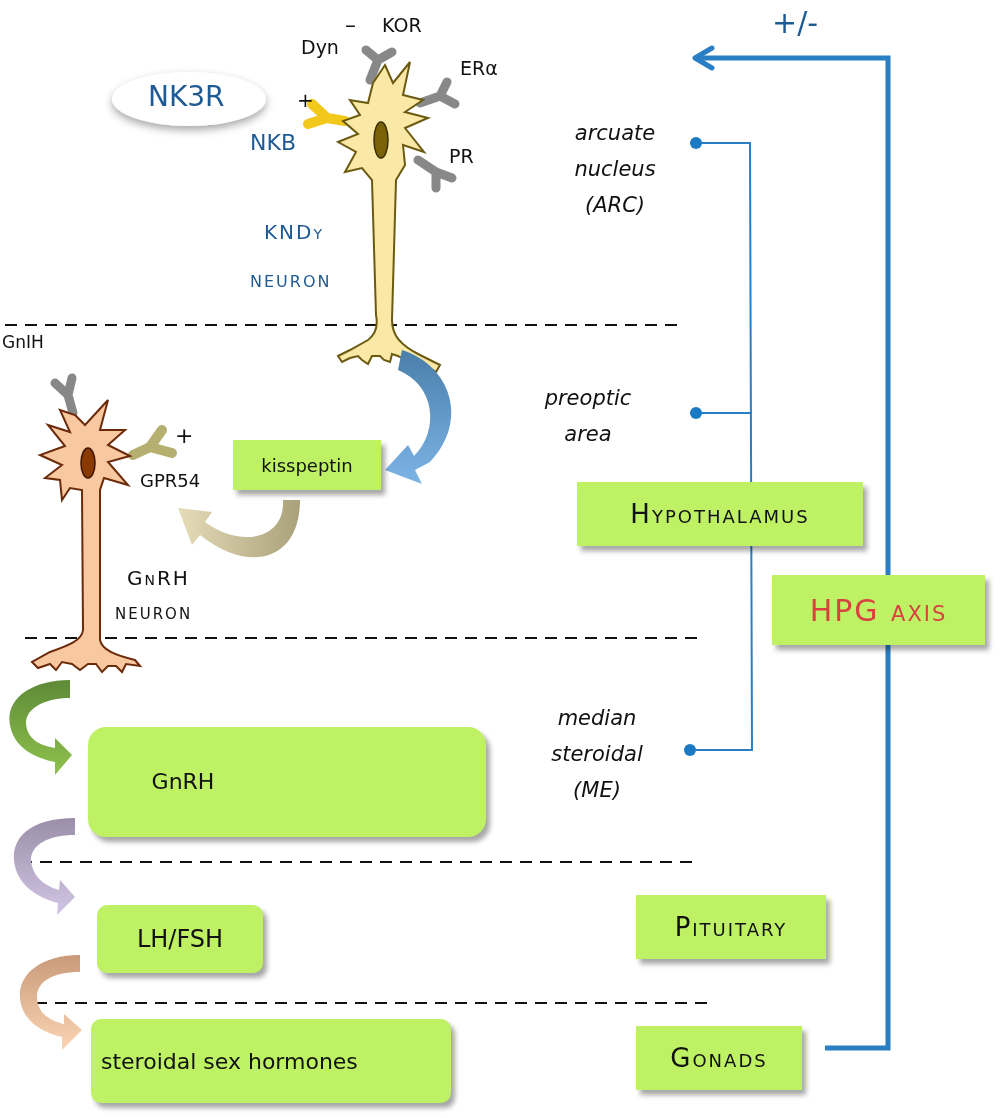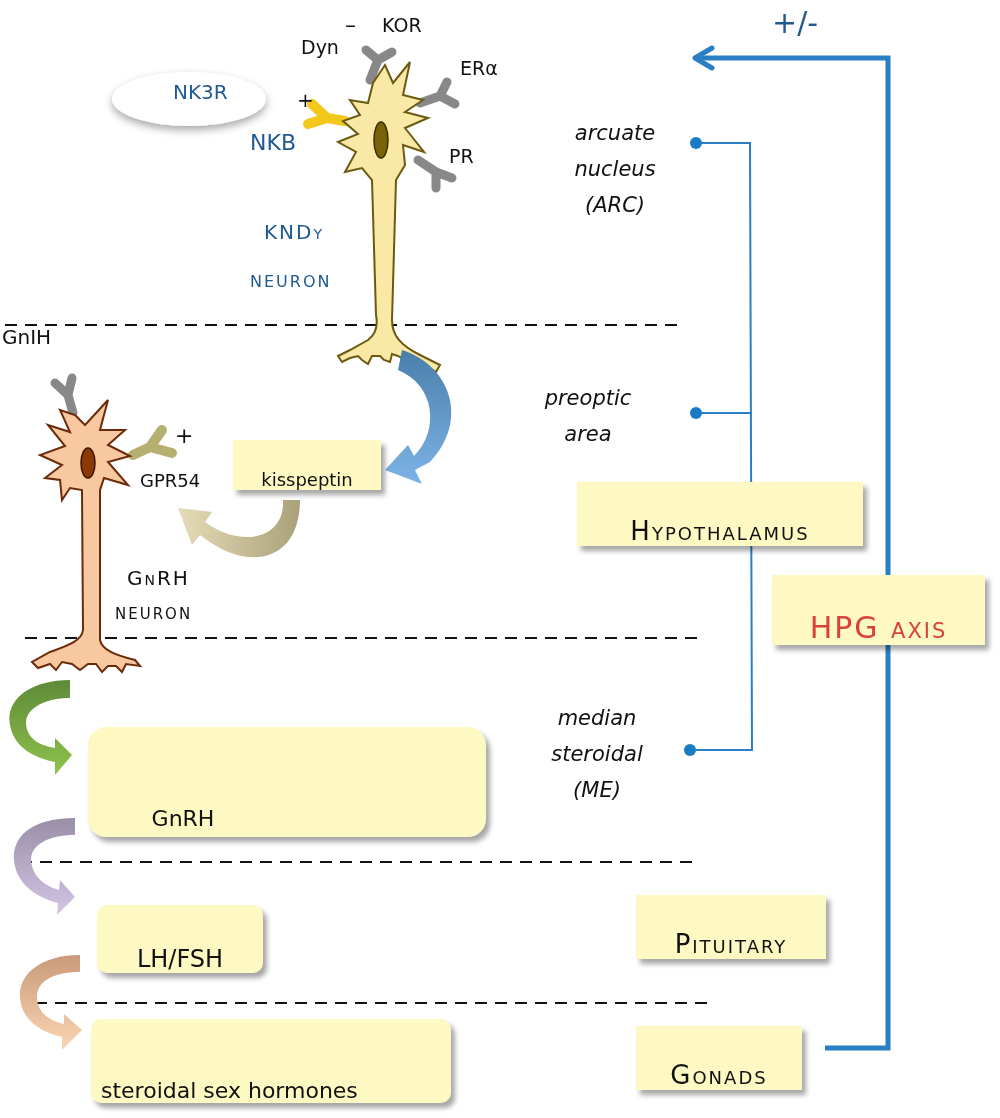--- a/index.html
+++ b/index.html
@@ -1,20 +1,20 @@
 <!DOCTYPE html>
 <html><head>
   <meta charset="utf-8">
   <style>
     html, body { margin: 0; padding: 0; background: #ffffff; }
     body { width: 1000px; height: 1118px; position: relative; overflow: hidden;
            font-family: "DejaVu Sans", "Liberation Sans", sans-serif; color: #111; }
     #diagram { position: absolute; left: 0; top: 0; }
-    .box { position: absolute; background: #fef9c3; box-shadow: 4px 5px 5px rgba(0,0,0,0.35);
-           display: flex; align-items: flex-end; justify-content: center; }
+    .box { position: absolute; background: #bef264; box-shadow: 4px 5px 5px rgba(0,0,0,0.35);
+           display: flex; align-items: center; justify-content: center; }
     .box.rounded { border-radius: 18px; }
     .box.rounded-sm { border-radius: 10px; }
     .sc { font-variant: small-caps; letter-spacing: 2px; }
     .lbl { position: absolute; white-space: nowrap; }
     .italic { font-style: italic; text-align: center; line-height: 36px; font-size: 21px; }
     .blue-text { color: #1f5a93; }
     .red-text { color: #d94040; }
   </style>
 </head>
 <body>
@@ -94,32 +94,32 @@
     <line x1="696" y1="413" x2="752" y2="413"></line>
   </g>
   <circle cx="696" cy="143" r="6" fill="#1a7bc4"></circle>
   <circle cx="696" cy="413" r="6" fill="#1a7bc4"></circle>
   <circle cx="690" cy="750" r="6" fill="#1a7bc4"></circle>
 
   <polyline points="825,1048 888,1048 888,58 700,58" fill="none" stroke="#2a7fc4" stroke-width="5"></polyline>
   <path d="M 712 48 L 695 58 L 712 68" fill="none" stroke="#2a7fc4" stroke-width="5" stroke-linecap="round" stroke-linejoin="round"></path>
 </svg>
 
-<div class="lbl blue-text" style="left:148px; top:80px; font-size:20px;margin-left:25px;">NK3R</div>
+<div class="lbl blue-text" style="left:148px; top:80px; font-size:28px;">NK3R</div>
 <div class="lbl" style="left:301px; top:8px; font-size:19px;margin-top:28px;">Dyn</div>
 <div class="lbl" style="left:345px; top:12px; font-size:22px;">–</div>
 <div class="lbl" style="left:382px; top:14px; font-size:19px;">KOR</div>
 <div class="lbl" style="left:460px; top:57px; font-size:19px;">ERα</div>
 <div class="lbl" style="left:449px; top:145px; font-size:19px;">PR</div>
 <div class="lbl" style="left:297px; top:88px; font-size:20px;">+</div>
 <div class="lbl blue-text" style="left:250px; top:130px; font-size:22px;">NKB</div>
 <div class="lbl blue-text sc" style="left:264px; top:220px; font-size:20px;">KNDy</div>
 <div class="lbl blue-text" style="left:250px; top:272px; font-size:16px; letter-spacing:2px;">NEURON</div>
 
-<div class="lbl" style="left:2px; top:325px; font-size:20px;">GnIH</div>
+<div class="lbl" style="left:2px; top:332px; font-size:17px;">GnIH</div>
 <div class="lbl" style="left:175px; top:423px; font-size:22px;">+</div>
 <div class="lbl" style="left:140px; top:470px; font-size:18px;">GPR54</div>
 <div class="lbl sc" style="left:127px; top:566px; font-size:20px;">GnRH</div>
 <div class="lbl" style="left:115px; top:605px; font-size:15px; letter-spacing:2px;">NEURON</div>
 
 <div class="box" style="left:233px; top:440px; width:148px; height:50px;">
   <span style="font-size:18px;">kisspeptin</span>
 </div>
 
 <div class="box rounded" style="left:88px; top:727px; width:398px; height:110px; justify-content:flex-start;">

